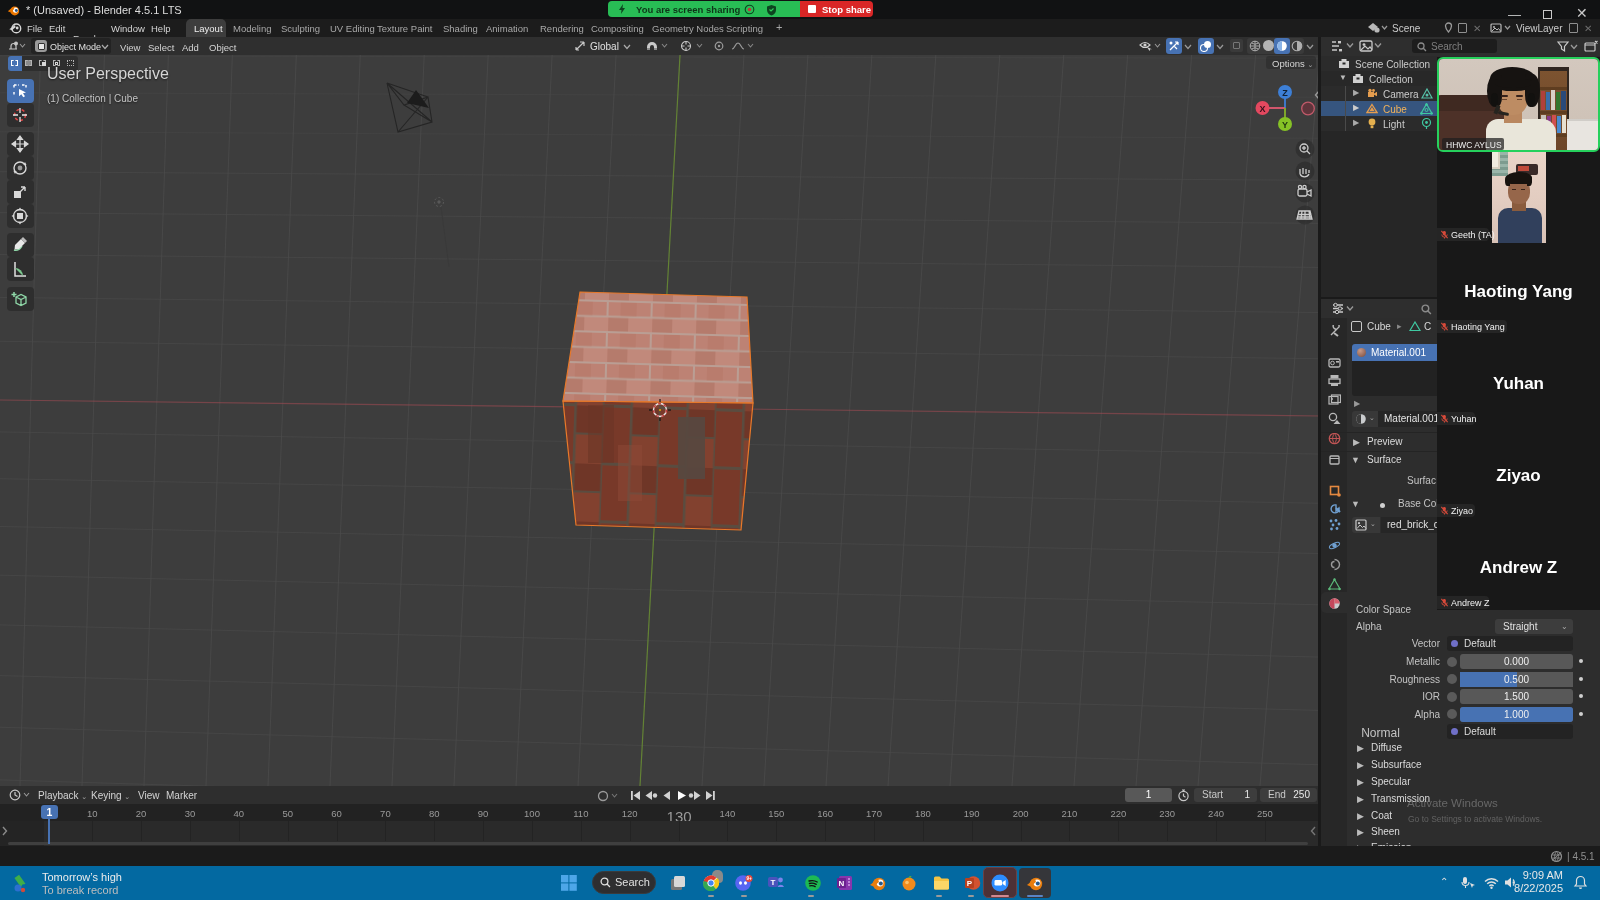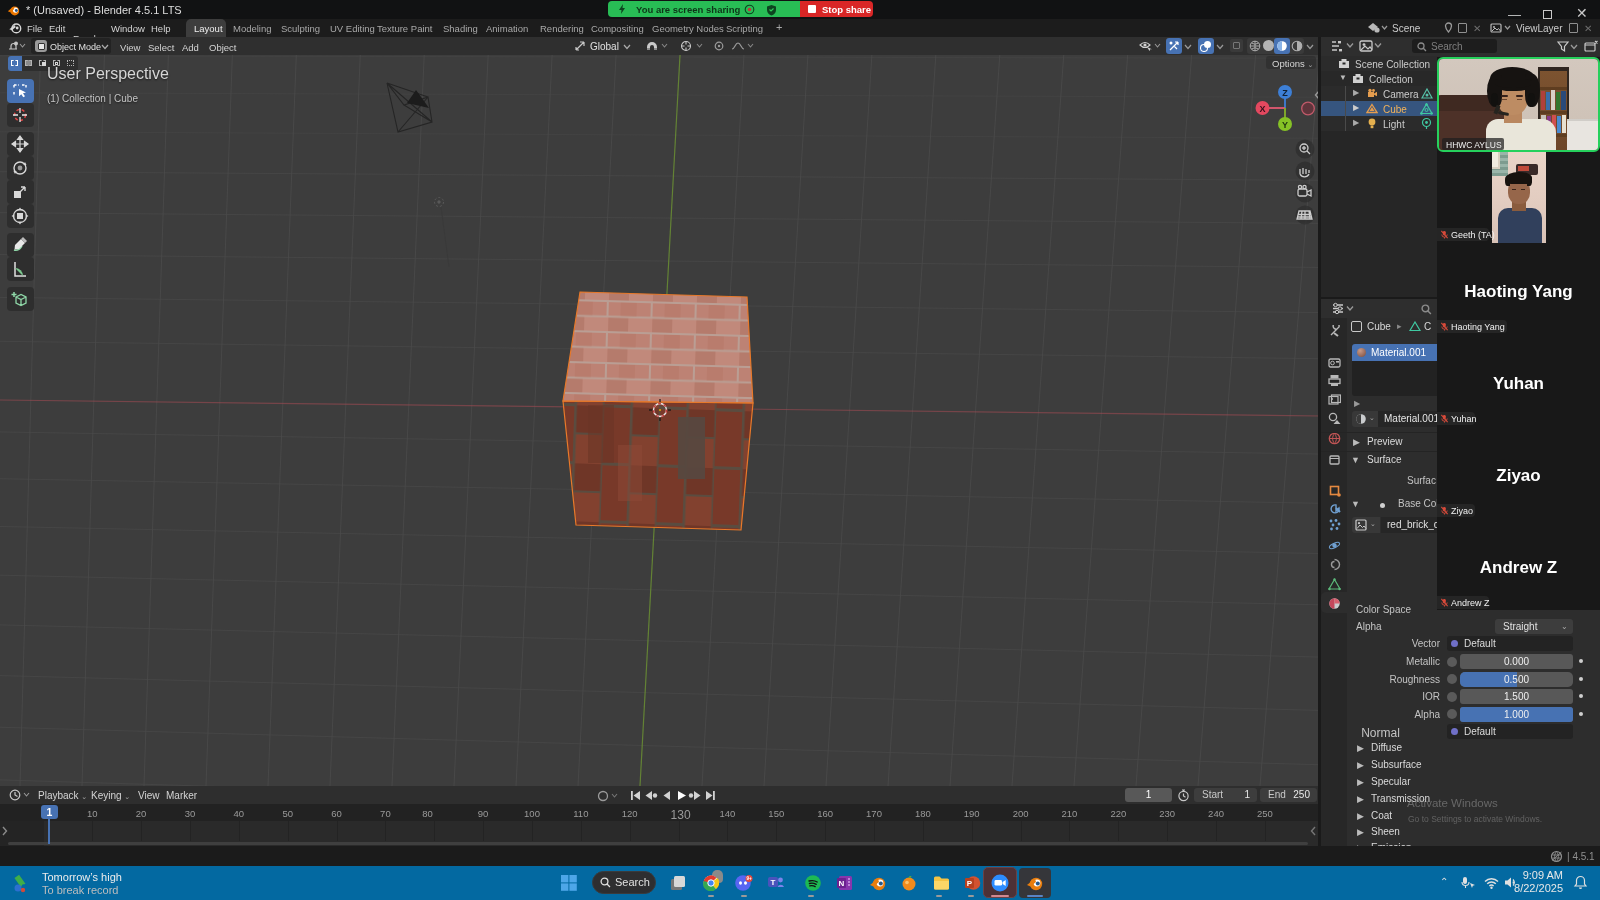--- a/index.html
+++ b/index.html
@@ -431,26 +431,26 @@
     </div>
 
   <div class="abs" style="left:0;top:18px;width:1318px;height:17px;background:#222222" id="ruler">
       <div class="txt" style="left:80.25999999999999px;top:4px;width:24px;text-align:center;font-size:9.5px;color:#9a9a9a">10</div>
       <div class="txt" style="left:129.12px;top:4px;width:24px;text-align:center;font-size:9.5px;color:#9a9a9a">20</div>
       <div class="txt" style="left:177.98000000000002px;top:4px;width:24px;text-align:center;font-size:9.5px;color:#9a9a9a">30</div>
       <div class="txt" style="left:226.84px;top:4px;width:24px;text-align:center;font-size:9.5px;color:#9a9a9a">40</div>
       <div class="txt" style="left:275.7px;top:4px;width:24px;text-align:center;font-size:9.5px;color:#9a9a9a">50</div>
       <div class="txt" style="left:324.56px;top:4px;width:24px;text-align:center;font-size:9.5px;color:#9a9a9a">60</div>
       <div class="txt" style="left:373.41999999999996px;top:4px;width:24px;text-align:center;font-size:9.5px;color:#9a9a9a">70</div>
-      <div class="txt" style="left:422.28px;top:4px;width:24px;text-align:left;font-size:9.5px;color:#9a9a9a">80</div>
+      <div class="txt" style="left:422.28px;top:4px;width:24px;text-align:center;font-size:9.5px;color:#9a9a9a">80</div>
       <div class="txt" style="left:471.14px;top:4px;width:24px;text-align:center;font-size:9.5px;color:#9a9a9a">90</div>
       <div class="txt" style="left:520px;top:4px;width:24px;text-align:center;font-size:9.5px;color:#9a9a9a">100</div>
       <div class="txt" style="left:568.86px;top:4px;width:24px;text-align:center;font-size:9.5px;color:#9a9a9a">110</div>
       <div class="txt" style="left:617.72px;top:4px;width:24px;text-align:center;font-size:9.5px;color:#9a9a9a">120</div>
-      <div class="txt" style="left:666.58px;top:4px;width:24px;text-align:right;font-size:12px;color:#9a9a9a">130</div>
+      <div class="txt" style="left:666.58px;top:4px;width:24px;text-align:right;font-size:15px;color:#9a9a9a">130</div>
       <div class="txt" style="left:715.4399999999999px;top:4px;width:24px;text-align:center;font-size:9.5px;color:#9a9a9a">140</div>
       <div class="txt" style="left:764.3px;top:4px;width:24px;text-align:center;font-size:9.5px;color:#9a9a9a">150</div>
       <div class="txt" style="left:813.16px;top:4px;width:24px;text-align:center;font-size:9.5px;color:#9a9a9a">160</div>
       <div class="txt" style="left:862.02px;top:4px;width:24px;text-align:center;font-size:9.5px;color:#9a9a9a">170</div>
       <div class="txt" style="left:910.88px;top:4px;width:24px;text-align:center;font-size:9.5px;color:#9a9a9a">180</div>
       <div class="txt" style="left:959.74px;top:4px;width:24px;text-align:center;font-size:9.5px;color:#9a9a9a">190</div>
       <div class="txt" style="left:1008.6px;top:4px;width:24px;text-align:center;font-size:9.5px;color:#9a9a9a">200</div>
       <div class="txt" style="left:1057.46px;top:4px;width:24px;text-align:center;font-size:9.5px;color:#9a9a9a">210</div>
       <div class="txt" style="left:1106.3200000000002px;top:4px;width:24px;text-align:center;font-size:9.5px;color:#9a9a9a">220</div>
       <div class="txt" style="left:1155.18px;top:4px;width:24px;text-align:center;font-size:9.5px;color:#9a9a9a">230</div>
@@ -718,21 +718,21 @@
       <div class="abs" style="left:130px;top:341px;width:7px;height:7px;border-radius:50%;background:#7070c8"></div>
       <div class="txt" style="left:143px;top:339px;font-size:10px;color:#dcdcdc">Default</div>
       <div class="abs" style="left:0;top:357px;width:119px;text-align:right;font-size:10px;color:#c3c3c3;white-space:nowrap">Metallic</div>
       <div class="abs" style="left:126px;top:355px;width:10px;height:10px;margin-top:2.5px;border-radius:50%;background:#5a5a5a"></div>
       <div class="abs" style="left:139px;top:355px;width:113px;height:15px;background:#585858;border-radius:3px;overflow:hidden">
         <div class="txt" style="left:0;top:2px;width:113px;text-align:center;font-size:10px;color:#f0f0f0">0.000</div>
       </div>
       <div class="abs" style="left:258px;top:360px;width:4px;height:4px;border-radius:50%;background:#cfcfcf"></div>
       <div class="abs" style="left:0;top:374.5px;width:119px;text-align:right;font-size:10px;color:#c3c3c3;white-space:nowrap">Roughness</div>
       <div class="abs" style="left:126px;top:372.5px;width:10px;height:10px;margin-top:2.5px;border-radius:50%;background:#5a5a5a"></div>
-      <div class="abs" style="left:139px;top:372.5px;width:113px;height:15px;background:#585858;border-radius:5px;overflow:hidden">
+      <div class="abs" style="left:139px;top:372.5px;width:113px;height:15px;background:#585858;border-radius:0;overflow:hidden">
         <div class="abs" style="left:0;top:0;width:56.5px;height:15px;background:#4772b3"></div>
         <div class="txt" style="left:0;top:2px;width:113px;text-align:center;font-size:10px;color:#f0f0f0">0.500</div>
       </div>
       <div class="abs" style="left:258px;top:377.5px;width:4px;height:4px;border-radius:50%;background:#cfcfcf"></div>
       <div class="abs" style="left:0;top:392px;width:119px;text-align:right;font-size:10px;color:#c3c3c3;white-space:nowrap">IOR</div>
       <div class="abs" style="left:126px;top:390px;width:10px;height:10px;margin-top:2.5px;border-radius:50%;background:#5a5a5a"></div>
       <div class="abs" style="left:139px;top:390px;width:113px;height:15px;background:#585858;border-radius:3px;overflow:hidden">
         <div class="txt" style="left:0;top:2px;width:113px;text-align:center;font-size:10px;color:#f0f0f0">1.500</div>
       </div>
       <div class="abs" style="left:258px;top:395px;width:4px;height:4px;border-radius:50%;background:#cfcfcf"></div>

